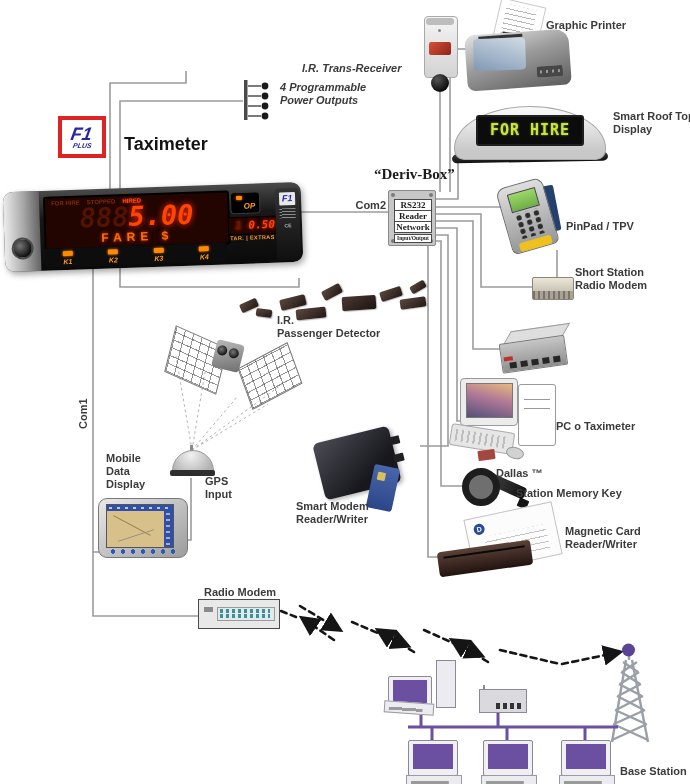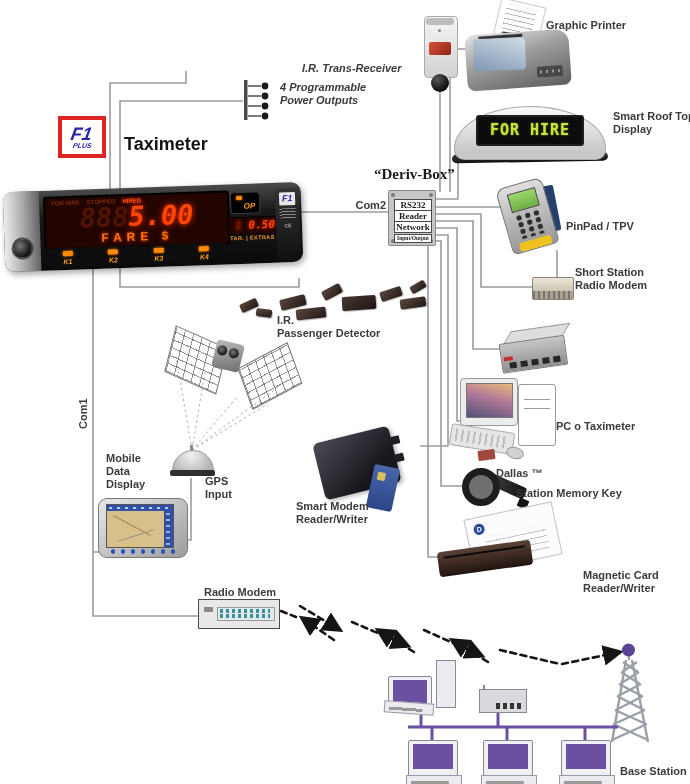--- a/index.html
+++ b/index.html
@@ -597,21 +597,21 @@
     <div>Short Station</div>
     <div>Radio Modem</div>
   </div>
 
 
   <div class="lbl" style="left:556px;top:420px;">PC o Taximeter</div>
 
   <div class="lbl" style="left:496px;top:467px;">Dallas ™</div>
   <div class="lbl" style="left:516px;top:487px;">Station Memory Key</div>
 
-  <div class="lbl" style="left:583px;top:525px;margin-top:44px;">
+  <div class="lbl" style="left:565px;top:525px;">
     <div>Magnetic Card</div>
     <div>Reader/Writer</div>
   </div>
 
   <div class="lbl" style="left:296px;top:500px;">
     <div>Smart Modem</div>
     <div>Reader/Writer</div>
   </div>
 
   <div class="lbl" style="left:277px;top:314px;">

